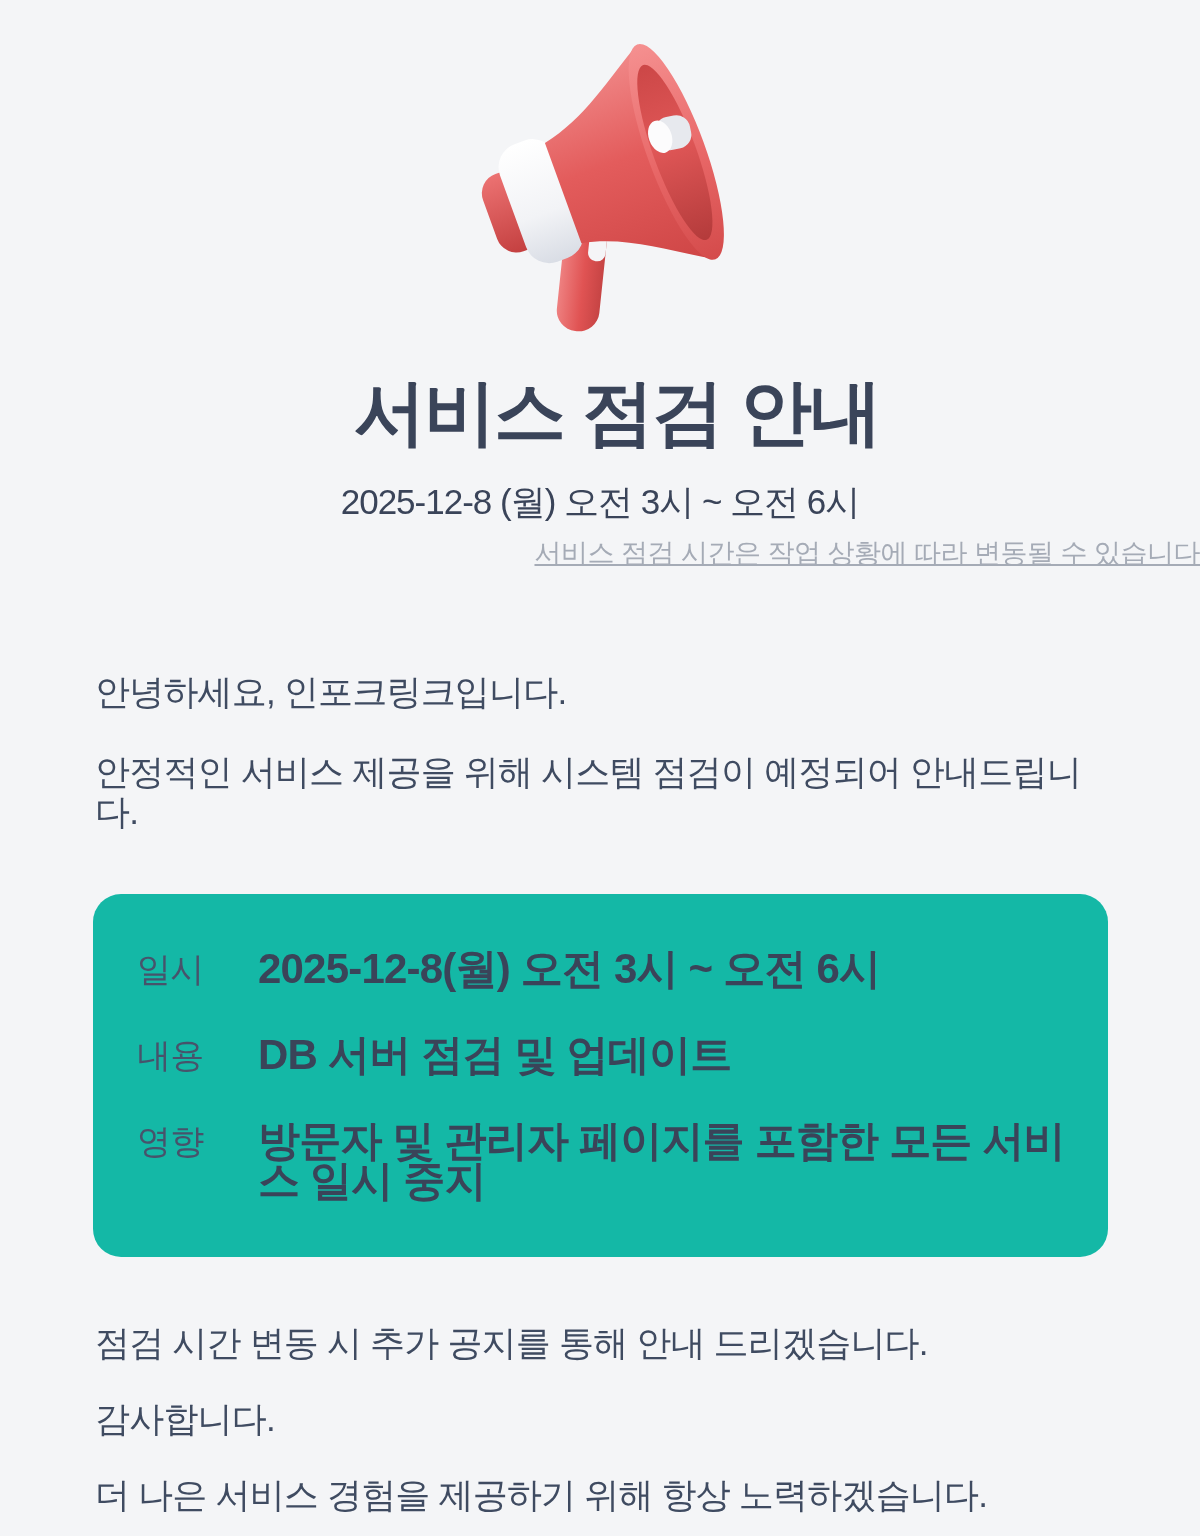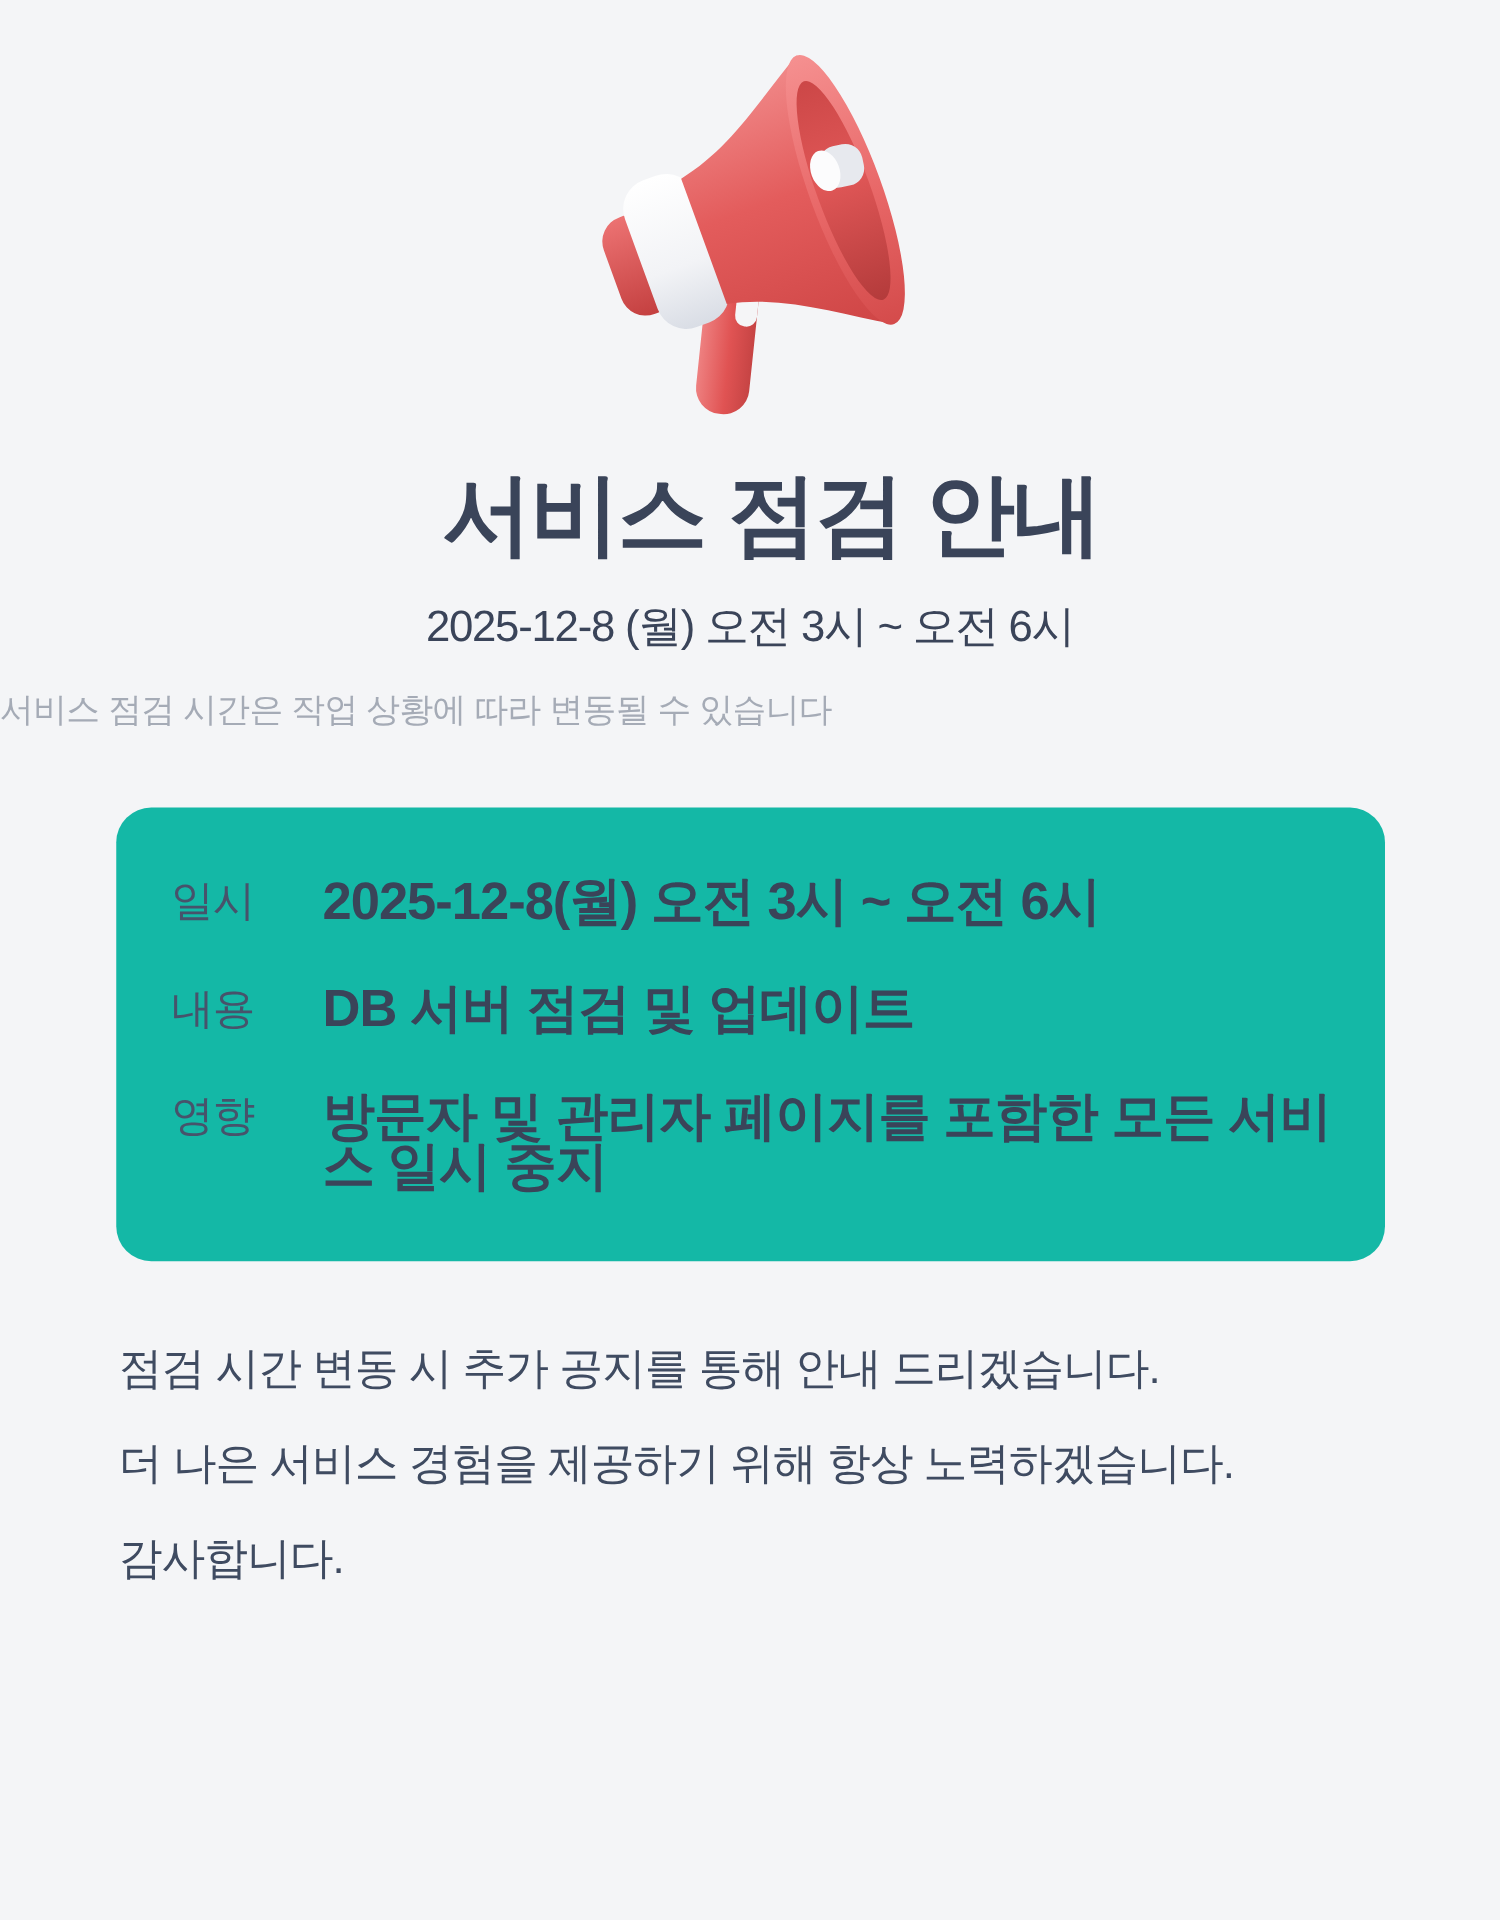--- a/index.html
+++ b/index.html
@@ -40,27 +40,28 @@
   .schedule-line {
     margin: 26px 0 0 0;
     text-align: center;
     font-size: 35px;
     line-height: 42px;
     font-weight: 400;
     letter-spacing: -1px;
     color: #3a4459;
   }
   .schedule-note {
-    margin: 29px 0 0 0;
-    text-align: left;
+    margin: 14px 0 0 0;
+    text-align: right;
     font-size: 27px;
     line-height: 32px;
     font-weight: 400;
     letter-spacing: -0.5px;
     color: #a5abb6;
+    text-decoration: underline;
   }
   .greeting {
     margin: 103px 95px 0 95px;
   }
   .greeting p {
     margin: 0 0 40px 0;
     font-size: 35px;
     line-height: 40px;
     font-weight: 500;
     letter-spacing: -0.8px;
@@ -165,35 +166,39 @@
         <rect x="300" y="138" width="46" height="44" rx="18" fill="#e7e9ee" transform="rotate(8 316 160)"></rect>
         <ellipse cx="305" cy="160" rx="15" ry="22" fill="#fcfcfd"></ellipse>
       </g>
     </svg>
   </div>
 
   <h1 class="page-title">서비스 점검 안내</h1>
   <p class="schedule-line">2025-12-8 (월) 오전 3시 ~ 오전 6시</p>
   <p class="schedule-note">서비스 점검 시간은 작업 상황에 따라 변동될 수 있습니다</p>
 
+  <div class="greeting">
+    <p>안녕하세요, 인포크링크입니다.</p>
+    <p>안정적인 서비스 제공을 위해 시스템 점검이 예정되어 안내드립니다.</p>
+  </div>
 
   <div class="info-box">
     <div class="info-row">
       <span class="info-label">일시</span>
       <span class="info-value">2025-12-8(월) 오전 3시 ~ 오전 6시</span>
     </div>
     <div class="info-row">
       <span class="info-label">내용</span>
       <span class="info-value">DB 서버 점검 및 업데이트</span>
     </div>
     <div class="info-row">
       <span class="info-label">영향</span>
       <span class="info-value">방문자 및 관리자 페이지를 포함한 모든 서비스 일시 중지</span>
     </div>
   </div>
 
   <div class="closing">
     <p>점검 시간 변동 시 추가 공지를 통해 안내 드리겠습니다.</p>
+    <p>감사합니다.</p>
     <p>더 나은 서비스 경험을 제공하기 위해 항상 노력하겠습니다.</p>
-    <p>감사합니다.</p>
   </div>
 
 </div>
 
 </body></html>

